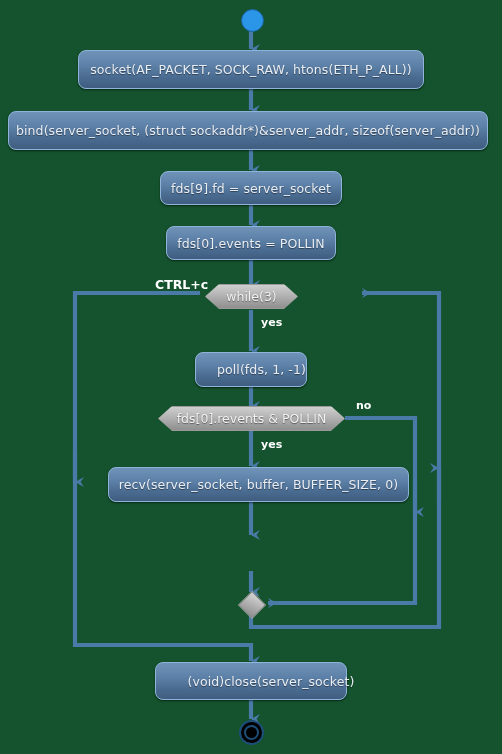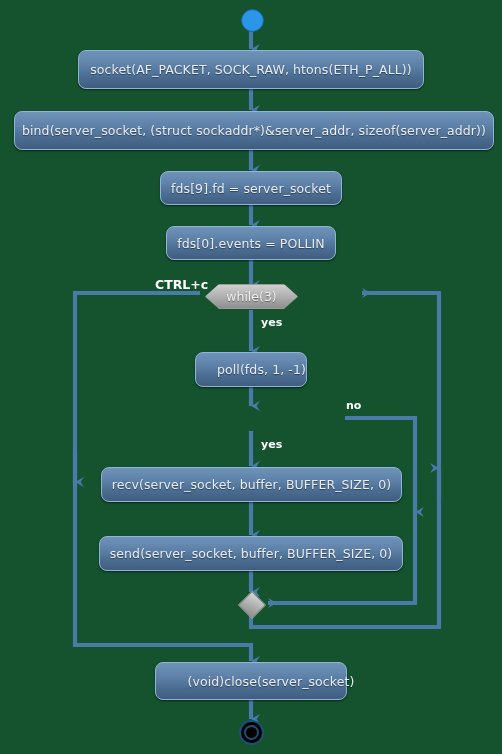--- a/index.html
+++ b/index.html
@@ -160,59 +160,59 @@
       <line x1="251" y1="700" x2="251" y2="719" marker-end="url(#ah-down)"></line>
     </g>
   </svg>
 
   <div class="start-node" style="left:241px; top:9px; width:21px; height:21px;"></div>
 
   <div class="node" style="left:78px; top:50px; width:346px; height:39px;">
     <span>socket(AF_PACKET, SOCK_RAW, htons(ETH_P_ALL))</span>
   </div>
 
-  <div class="node" style="left:14px; top:111px; width:480px; height:39px;">
+  <div class="node" style="left:8px; top:111px; width:480px; height:39px;">
     <span>bind(server_socket, (struct sockaddr*)&amp;server_addr, sizeof(server_addr))</span>
   </div>
 
   <div class="node" style="left:160px; top:171px; width:182px; height:34px;">
     <span>fds[9].fd = server_socket</span>
   </div>
 
   <div class="node" style="left:166px; top:226px; width:170px; height:34px;align-items:center;">
     <span>fds[0].events = POLLIN</span>
   </div>
 
   <div class="node" style="left:195px; top:352px; width:112px; height:35px;justify-content:flex-end;">
     <span>poll(fds, 1, -1)</span>
   </div>
 
-  <div class="node" style="left:101px; top:467px; width:301px; height:35px;">
+  <div class="node" style="left:108px; top:467px; width:301px; height:35px;">
     <span>recv(server_socket, buffer, BUFFER_SIZE, 0)</span>
   </div>
 
-  <div class="node" style="left:99px; top:536px; width:304px; height:35px;">
-    <span>send(server_socket, buffer, BUFFER_SIZE, 0)</span>
-  </div>
 
   <div class="node" style="left:155px; top:662px; width:192px; height:38px;padding-left:40px;">
     <span>(void)close(server_socket)</span>
   </div>
 
   <div class="decision" style="left:205px; top:284px; width:93px; height:25px;">
     <span>while(3)</span>
   </div>
 
+  <div class="decision" style="left:158px; top:406px; width:187px; height:25px;">
+    <span>fds[0].revents &amp; POLLIN</span>
+  </div>
 
   <div class="merge" style="left:242px; top:595px; width:18px; height:18px;"></div>
 
   <div class="elabel big" style="left:155px; top:277px;">CTRL+c</div>
 
   <div class="elabel" style="left:261px; top:316px;">yes</div>
 
-  <div class="elabel" style="left:346px; top:399px;">no</div>
+  <div class="elabel" style="left:356px; top:399px;">no</div>
 
   <div class="elabel" style="left:261px; top:438px;">yes</div>
 
   <div class="end-outer" style="left:239px; top:720px; width:25px; height:25px;"></div>
   <div class="end-inner" style="left:244px; top:725px; width:15px; height:15px;"></div>
 
 </div>
 
 </body></html>

